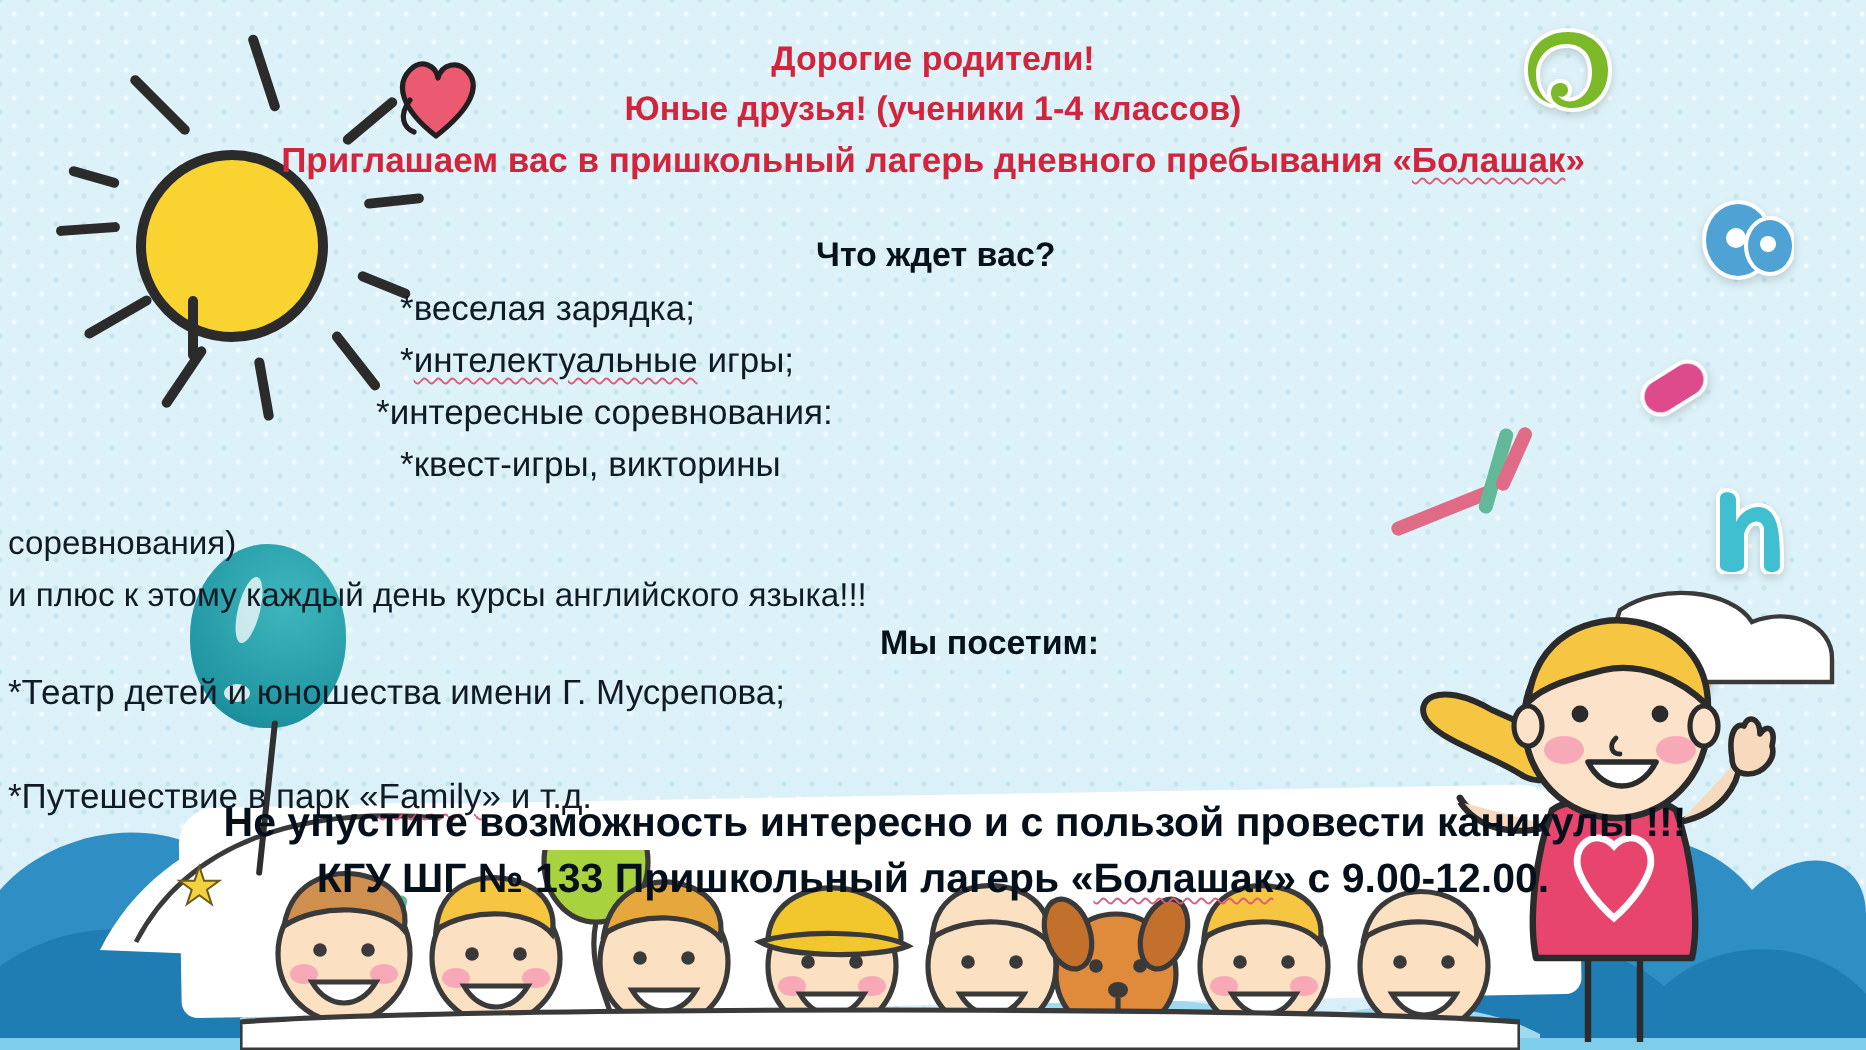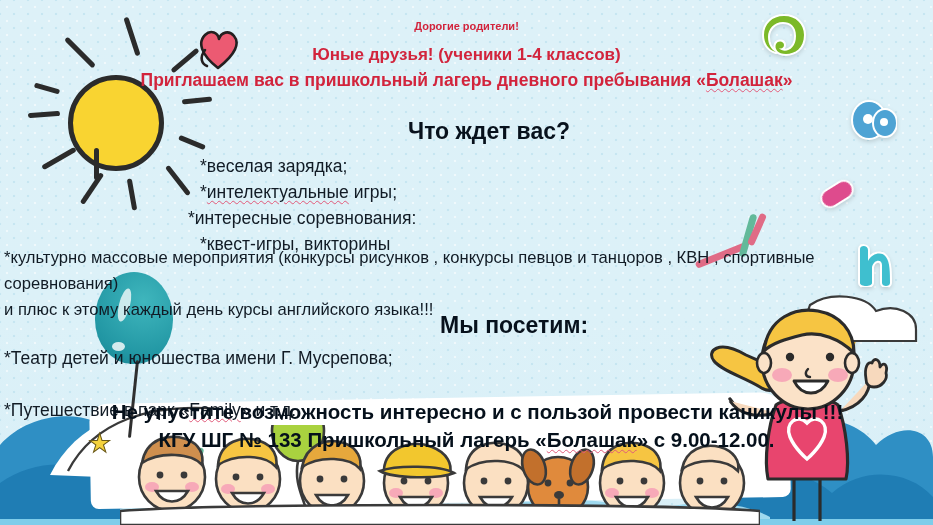--- a/index.html
+++ b/index.html
@@ -45,22 +45,22 @@
   .sticker svg{display:block;filter:drop-shadow(0 2px 2px rgba(0,0,0,.14));}
   
   .stroke{position:absolute;border-radius:6px;}
   
   .girl{position:absolute;right:8px;bottom:0;width:235px;height:230px;}
   
   .kids{position:absolute;left:120px;bottom:0;width:640px;height:100px;}
   
   .txt{position:absolute;white-space:nowrap;}
   .red{color:#d2243c;font-weight:bold;}
-  .bodytxt{color:#111b25;font-size:17.5px;margin-top:12px;}
-  .hdr{font-weight:bold;font-size:23px;color:#07111c;}
+  .bodytxt{color:#111b25;font-size:17.5px;}
+  .hdr{font-weight:bold;font-size:17px;color:#07111c;}
   .bigbold{font-weight:bold;font-size:20.5px;color:#05101b;}
   .sq{ text-decoration:underline; text-decoration-color:#e05a7a;
        text-decoration-style:wavy; text-underline-offset:2px;
        text-decoration-thickness:1px;}
   .star{position:absolute;color:#f4d23c;font-size:26px;
         text-shadow:0 0 0 #5a4a10;-webkit-text-stroke:1px #6b5a1a;}
 </style>
 </head>
 <body>
 
@@ -261,35 +261,34 @@
         <path d="M562,44 C566,24 584,18 600,22 C614,26 620,36 618,46 C606,34 580,32 562,44 Z" fill="#fbe0c2"></path>
         <circle cx="580" cy="56" r="3.4" fill="#3a3a3a" stroke="none"></circle>
         <circle cx="604" cy="56" r="3.4" fill="#3a3a3a" stroke="none"></circle>
         <path d="M576,72 C584,86 600,86 608,72 Z" fill="#fff"></path>
 
         <path d="M0,86 C100,78 540,78 640,86 L640,100 L0,100 Z" fill="#ffffff"></path>
       </g>
     </svg>
   </div>
 
-  <div class="txt red" style="left:50%;top:20px;transform:translateX(-50%);font-size:11px;">Дорогие  родители!</div>
+  <div class="txt red" style="left:50%;top:20px;transform:translateX(-50%);font-size:17px;">Дорогие  родители!</div>
   <div class="txt red" style="left:50%;top:45px;transform:translateX(-50%);font-size:17px;">Юные друзья! (ученики 1-4 классов)</div>
   <div class="txt red" style="left:50%;top:70px;transform:translateX(-50%);font-size:17.5px;"><span>Приглашаем вас в пришкольный лагерь дневного пребывания «</span><span class="sq">Болашак</span><span>»</span></div>
 
   <div class="txt hdr" style="left:408px;top:118px;">Что ждет вас?</div>
 
   <div class="txt bodytxt" style="left:200px;top:144px;"><span>*</span><span>веселая зарядка;</span></div>
 
   <div class="txt bodytxt" style="left:200px;top:170px;"><span>*</span><span class="sq">интелектуальные</span><span>  игры;</span></div>
 
   <div class="txt bodytxt" style="left:188px;top:196px;"><span>*</span><span>интересные  соревнования:</span></div>
 
   <div class="txt bodytxt" style="left:200px;top:222px;"><span>*</span><span>квест-игры,  викторины</span></div>
 
-  <div class="txt bodytxt" style="left:4px;top:236px;font-size:16.6px;">*культурно массовые мероприятия (конкурсы рисунков , конкурсы певцов и танцоров , КВН , спортивные</div>
   <div class="txt bodytxt" style="left:4px;top:262px;font-size:16.6px;">соревнования)</div>
   <div class="txt bodytxt" style="left:4px;top:288px;font-size:16.6px;">и плюс к этому  каждый день курсы английского языка!!!</div>
 
   <div class="txt hdr" style="left:418px;top:312px;margin-left:22px;">Мы посетим:</div>
 
   <div class="txt bodytxt" style="left:4px;top:336px;">*Театр детей и юношества имени Г. Мусрепова;</div>
 
 
   <div class="txt bodytxt" style="left:4px;top:388px;"><span>*Путешествие в парк «</span><span class="sq">Family</span><span>» и  т.д.</span></div>
 

